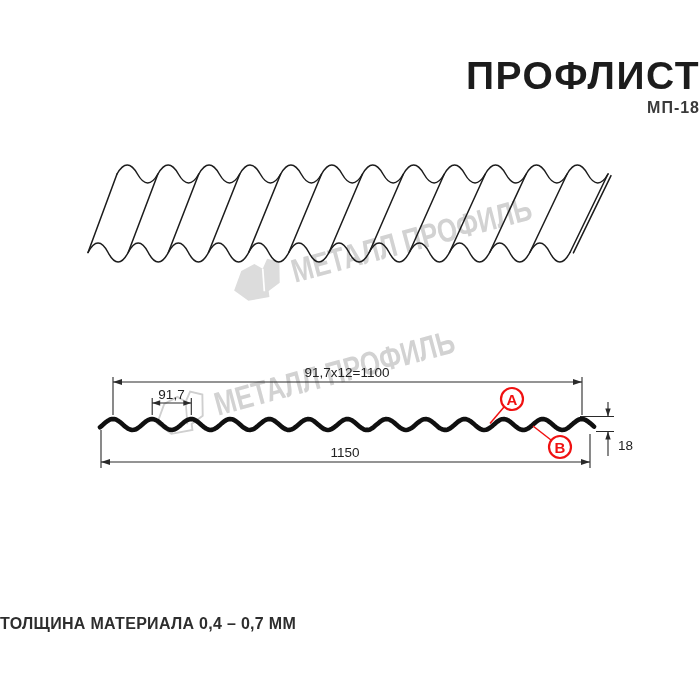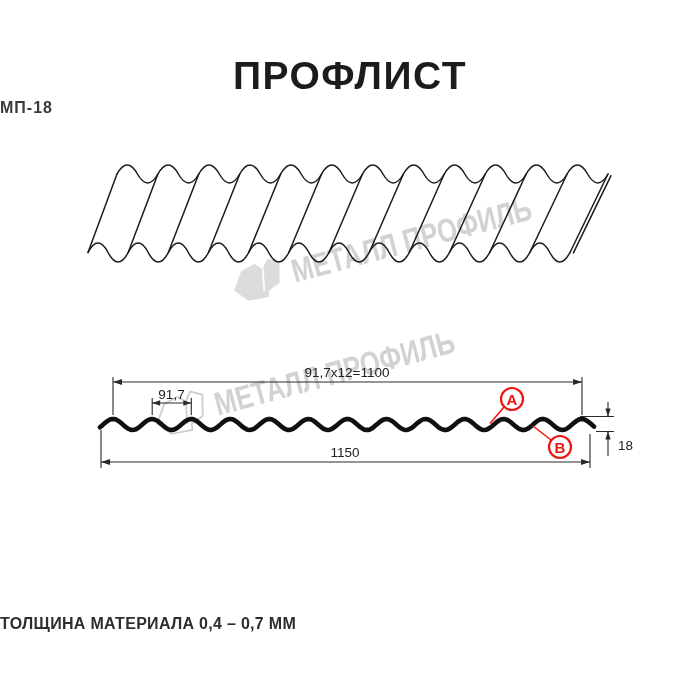--- a/index.html
+++ b/index.html
@@ -1,20 +1,20 @@
 <!DOCTYPE html>
 <html><head>
 <meta charset="utf-8">
 <style>
   html,body{margin:0;padding:0;background:#fff}
   .page{position:relative;width:700px;height:700px;background:#ffffff;overflow:hidden;
         font-family:"Liberation Sans",sans-serif}
-  .title{position:absolute;top:54px;left:0;width:700px;text-align:center;
+  .title{position:absolute;top:54px;left:0;width:700px;text-align:right;
          font-size:39px;font-weight:800;letter-spacing:1.5px;color:#1c1c1c}
-  .subtitle{position:absolute;top:99px;left:0;width:700px;text-align:left;
+  .subtitle{position:absolute;top:99px;left:0;width:700px;text-align:right;
             font-size:16px;font-weight:600;letter-spacing:1px;color:#3a3a3a}
   .caption{position:absolute;top:615px;left:0;width:700px;
            font-size:16px;font-weight:700;letter-spacing:.3px;color:#2e2e2e}
   .wm{position:absolute;width:340px;height:52px;transform-origin:0 0;pointer-events:none}
   .wm-upper{left:222px;top:265px;transform:rotate(-15deg)}
   .wm-lower{left:145px;top:398px;transform:rotate(-15deg)}
   .wm-logo{position:absolute;left:0;top:0;width:58px;height:47px}
   .wm-upper .logo-body{fill:#dcdcdc;stroke:none}
   .wm-lower .logo-body{fill:none;stroke:#cfcfcf;stroke-width:2.2}
   .wm-upper .logo-fold{fill:none;stroke:#ffffff;stroke-width:2}

